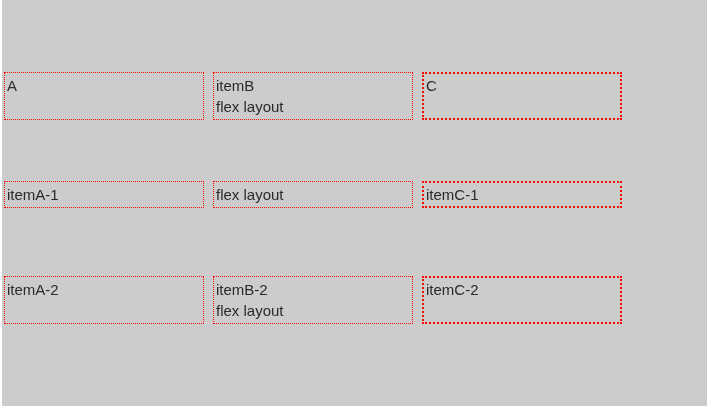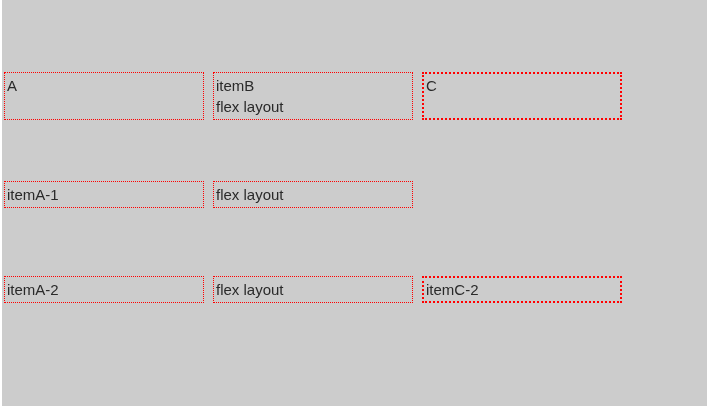--- a/index.html
+++ b/index.html
@@ -68,28 +68,33 @@
   </div>
 
   <div class="flex-row row-2">
     <div class="flex-item item-a">
       <span class="line">itemA-1</span>
 
     </div>
     <div class="flex-item item-b">
       <span class="line">flex layout</span>
     </div>
+    <div class="flex-item item-c">
+      <span class="line">itemC-1</span>
+
+    </div>
   </div>
 
   <div class="flex-row row-3">
     <div class="flex-item item-a">
       <span class="line">itemA-2</span>
 
     </div>
     <div class="flex-item item-b">
+      <span class="line">itemB-2</span>
       <span class="line">flex layout</span>
     </div>
     <div class="flex-item item-c">
       <span class="line">itemC-2</span>
 
     </div>
   </div>
 
 </div>
 

